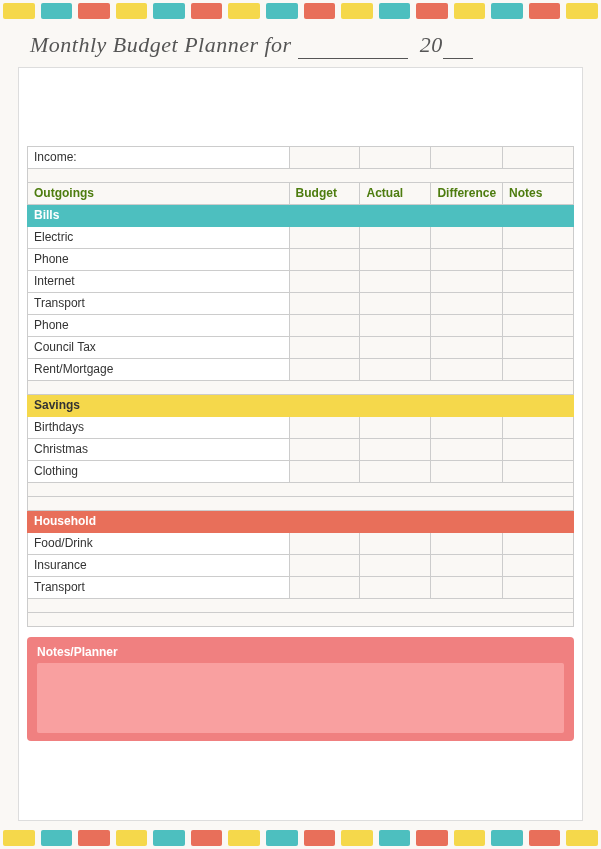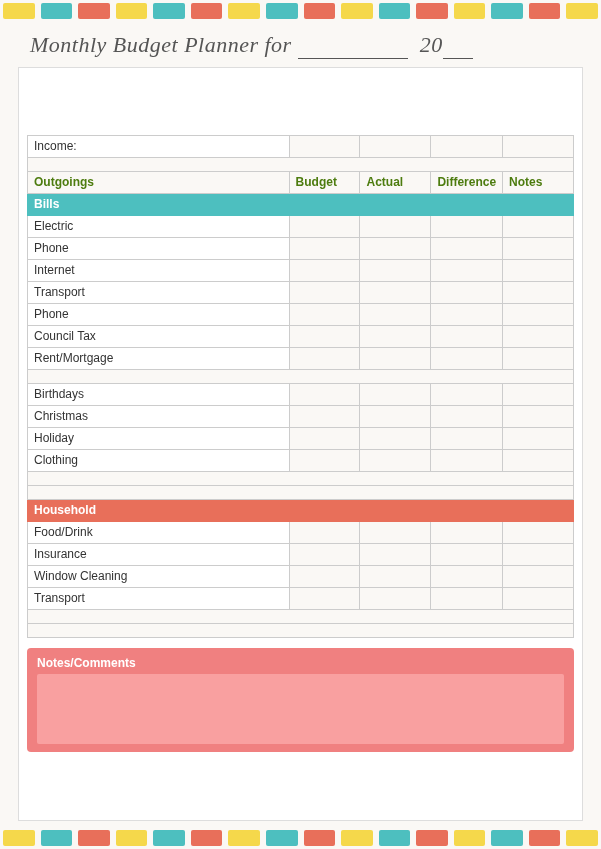--- a/index.html
+++ b/index.html
@@ -300,37 +300,33 @@
         <td class="empty-cell"></td>
         <td class="empty-cell"></td>
         <td class="empty-cell"></td>
         <td class="empty-cell"></td>
       </tr>
 
       <tr class="row-spacer">
         <td colspan="5"></td>
       </tr>
 
+      <tr class="row-cat-savings">
+        <td colspan="5">Savings</td>
+      </tr>
 
       <tr class="row-item">
         <td>Birthdays</td>
         <td class="empty-cell"></td>
         <td class="empty-cell"></td>
         <td class="empty-cell"></td>
         <td class="empty-cell"></td>
       </tr>
       <tr class="row-item">
         <td>Christmas</td>
-        <td class="empty-cell"></td>
-        <td class="empty-cell"></td>
-        <td class="empty-cell"></td>
-        <td class="empty-cell"></td>
-      </tr>
-      <tr class="row-item">
-        <td>Holiday</td>
         <td class="empty-cell"></td>
         <td class="empty-cell"></td>
         <td class="empty-cell"></td>
         <td class="empty-cell"></td>
       </tr>
       <tr class="row-item">
         <td>Clothing</td>
         <td class="empty-cell"></td>
         <td class="empty-cell"></td>
         <td class="empty-cell"></td>
@@ -356,47 +352,40 @@
         <td class="empty-cell"></td>
       </tr>
       <tr class="row-item">
         <td>Insurance</td>
         <td class="empty-cell"></td>
         <td class="empty-cell"></td>
         <td class="empty-cell"></td>
         <td class="empty-cell"></td>
       </tr>
       <tr class="row-item">
-        <td>Window Cleaning</td>
-        <td class="empty-cell"></td>
-        <td class="empty-cell"></td>
-        <td class="empty-cell"></td>
-        <td class="empty-cell"></td>
-      </tr>
-      <tr class="row-item">
         <td>Transport</td>
         <td class="empty-cell"></td>
         <td class="empty-cell"></td>
         <td class="empty-cell"></td>
         <td class="empty-cell"></td>
       </tr>
 
       <tr class="row-spacer">
         <td colspan="5"></td>
       </tr>
       <tr class="row-spacer">
         <td colspan="5"></td>
       </tr>
 
     </tbody>
       </table>
 
     <div class="notes-section">
       <div class="notes-box">
-        <div class="notes-label">Notes/Comments</div>
+        <div class="notes-label">Notes/Planner</div>
         <div class="notes-content"></div>
       </div>
     </div>
 
   </div>
 
   <div class="deco-bar-bottom">
     <div class="seg seg-yellow"></div>
     <div class="seg seg-teal"></div>
     <div class="seg seg-coral"></div>

